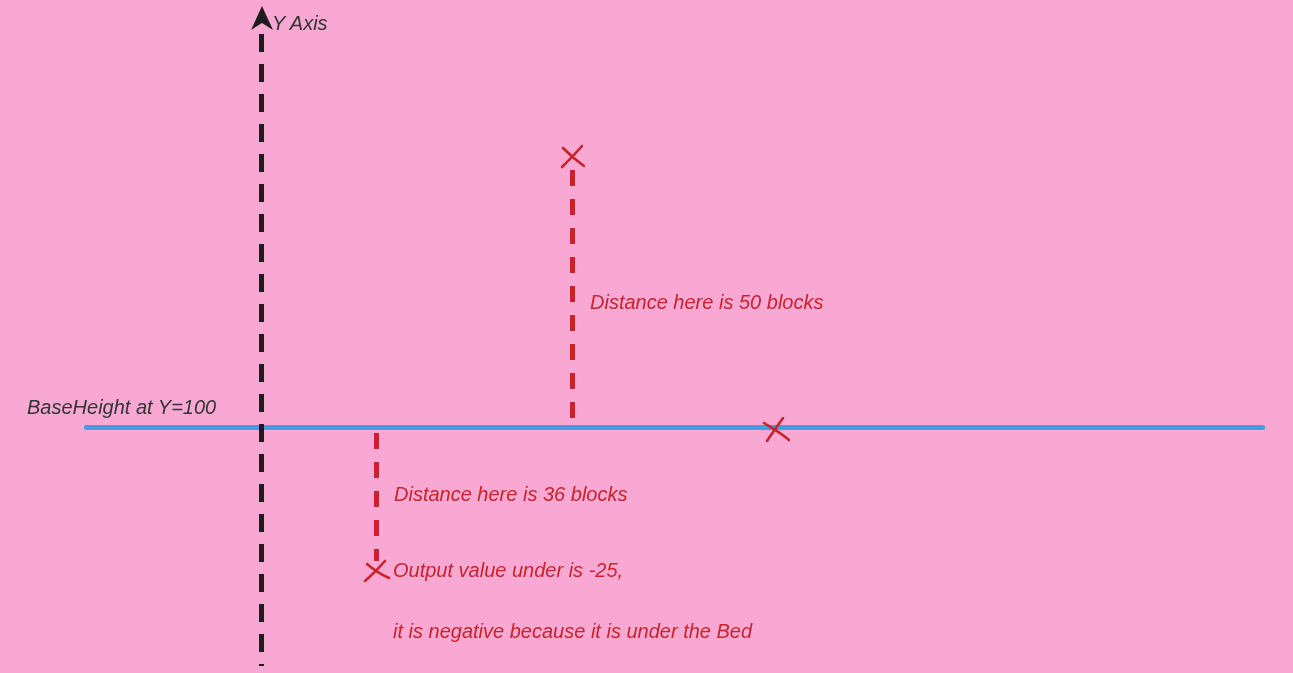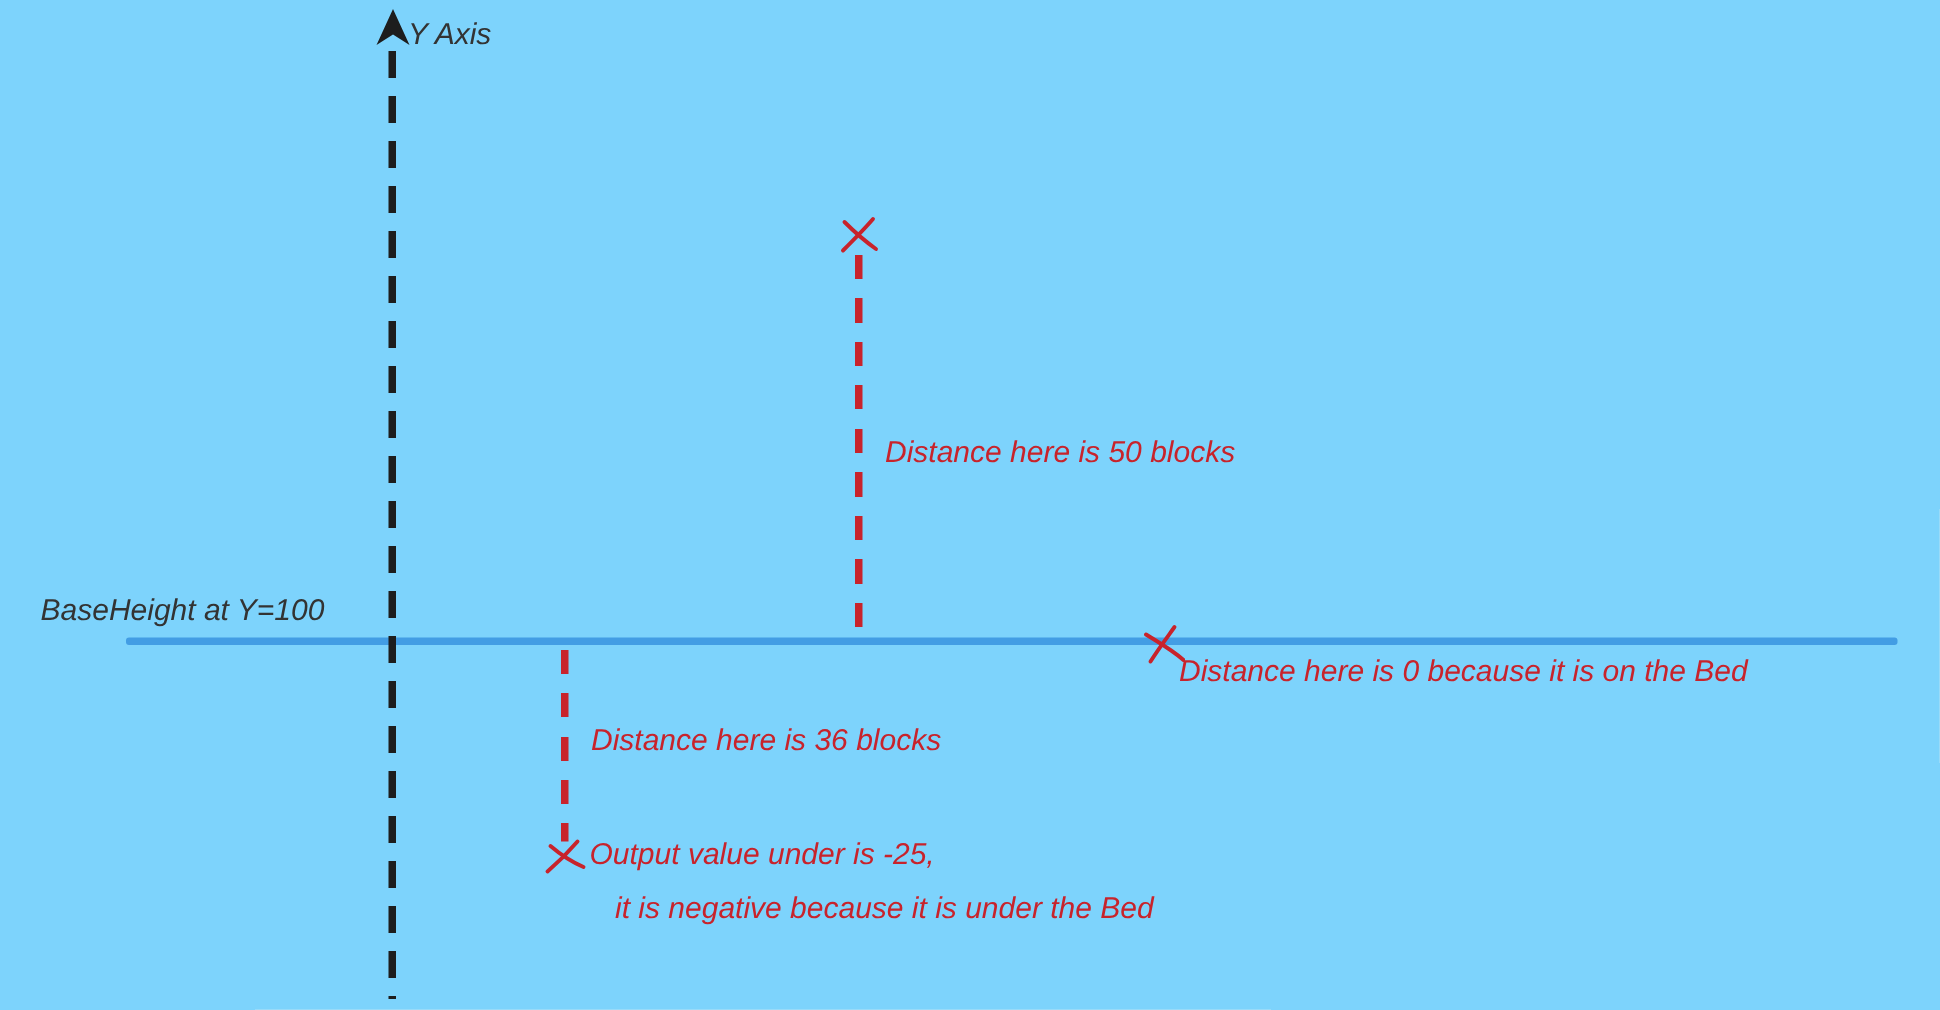--- a/index.html
+++ b/index.html
@@ -1,20 +1,20 @@
 <!DOCTYPE html>
 <html><head>
 <meta charset="utf-8">
 <style>
   html,body{margin:0;padding:0;}
   body{background:#f1f1f1;font-family:"Liberation Sans", sans-serif;}
   .canvas{
     position:relative;
     width:1293px;height:673px;
-    background:#7dd3fc;
+    background:#f9a8d4;
     overflow:hidden;
   }
   .lbl{
     position:absolute;
     font-style:italic;
     font-size:20px;
     line-height:26px;
     white-space:nowrap;
   }
   .dark{color:#333333;}
@@ -58,21 +58,21 @@
   .x-output-50{left:559px;top:142px;}
   .x-distance-0{left:762px;top:415px;}
   .x-output-neg25{left:363px;top:557px;}
 
   
   .ann-output-50{left:595px;top:144px;}
   .ann-distance-50{left:590px;top:289px;}
   .ann-distance-0{left:786px;top:435px;}
   .ann-distance-25{left:394px;top:481px;}
   .ann-output-neg25{left:393px;top:557px;}
-  .ann-output-neg25-reason{left:393px;top:593px;margin-left:17px;}
+  .ann-output-neg25-reason{left:393px;top:618px;}
 </style>
 </head>
 <body>
 
 <div class="canvas">
 
   <div class="bed-line"></div>
 
   <div class="y-axis-line"></div>
   <svg class="y-axis-arrow" viewBox="0 0 26 26">
@@ -92,18 +92,17 @@
   <svg class="x-marker x-distance-0" viewBox="0 0 28 28">
     <path d="M2,8 C10,13 19,18 27,25" stroke="#c8232b" stroke-width="2.6" fill="none" stroke-linecap="round"></path>
     <path d="M21,3 C16,10 10,18 5,26" stroke="#c8232b" stroke-width="2.6" fill="none" stroke-linecap="round"></path>
   </svg>
   <svg class="x-marker x-output-neg25" viewBox="0 0 28 28">
     <path d="M4,7 C11,13 19,18 26,21" stroke="#c8232b" stroke-width="2.6" fill="none" stroke-linecap="round"></path>
     <path d="M22,4 C16,11 9,18 2,24" stroke="#c8232b" stroke-width="2.6" fill="none" stroke-linecap="round"></path>
   </svg>
 
   <div class="lbl red ann-distance-50">Distance here is 50 blocks</div>
-  <div class="lbl red ann-distance-0">Distance here is 0 because it is on the Bed</div>
   <div class="lbl red ann-distance-25">Distance here is 36 blocks</div>
   <div class="lbl red ann-output-neg25">Output value under is -25,</div>
   <div class="lbl red ann-output-neg25-reason">it is negative because it is under the Bed</div>
 
 </div>
 
 </body></html>

